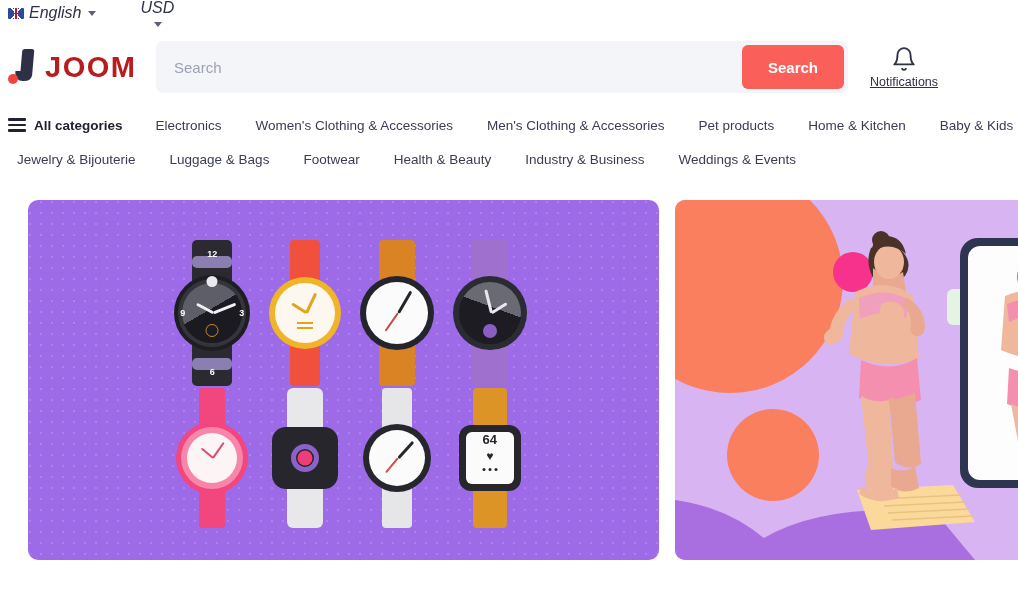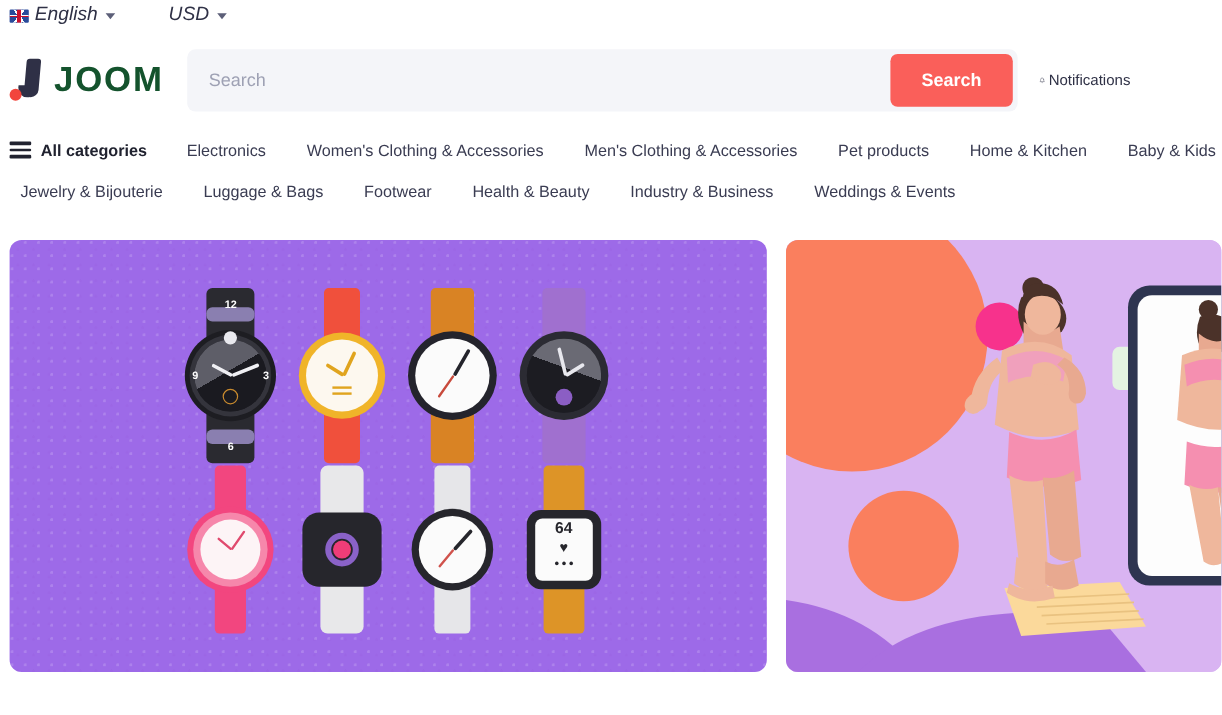--- a/index.html
+++ b/index.html
@@ -22,21 +22,21 @@
     color: #2f3146;
     font-style: italic;
   }
   .topbar-item {
     display: flex;
     align-items: center;
     gap: 5px;
     cursor: pointer;
     white-space: nowrap;
   }
-  .topbar-item + .topbar-item { margin-left: 44px; }
+  .topbar-item + .topbar-item { margin-left: 44px; flex-direction: column; }
   .flag-icon {
     width: 16px; height: 11px;
     border-radius: 1px;
     position: relative;
     overflow: hidden;
     background: #2a4b9b;
     display: inline-block;
     flex: none;
   }
   .flag-icon::before {
@@ -106,21 +106,21 @@
     position: absolute;
     left: 0; bottom: 1px;
     width: 10px; height: 10px;
     border-radius: 50%;
     background: #f2453d;
   }
   .logo-text {
     font-size: 29px;
     font-weight: bold;
     letter-spacing: 1.5px;
-    color: #14532d;
+    color: #b91c1c;
     line-height: 1;
   }
   .search-wrap {
     flex: 1;
     height: 52px;
     background: #f4f5f9;
     border-radius: 7px;
     display: flex;
     align-items: center;
     margin-right: 18px;
@@ -150,27 +150,28 @@
     font-size: 15px;
     font-weight: bold;
     font-family: "Liberation Sans", sans-serif;
     cursor: pointer;
     white-space: nowrap;
   }
   .header-action {
     width: 76px;
     flex: none;
     display: flex;
-    flex-direction: row;
+    flex-direction: column;
     align-items: center;
     gap: 3px;
     cursor: pointer;
     color: #2f3146;
     font-size: 12.5px;
     overflow: hidden;
+    text-decoration: underline;
   }
   .bell-icon { width: 26px; height: 26px; display: block; }
   .header-action .label { white-space: nowrap; }
 
   
   .nav {
     padding: 0 0 0 0;
     font-size: 13.5px;
     color: #2f3146;
   }
@@ -207,21 +208,21 @@
     gap: 16px;
     height: 360px;
   }
   .banner {
     border-radius: 10px;
     overflow: hidden;
     position: relative;
     cursor: pointer;
     flex: none;
   }
-  .banner-watches { width: 631px; background: #9d6ae8; }
+  .banner-watches { width: 631px; background: #9d6ae8; margin-left: 20px; }
   .banner-watches::before {
     content: "";
     position: absolute; inset: 0;
     background-image:
       radial-gradient(circle at 2px 2px, rgba(255,255,255,.16) 1.1px, transparent 1.2px),
       radial-gradient(circle at 7px 8px, rgba(150,90,220,.22) 1.1px, transparent 1.2px);
     background-size: 11px 11px, 13px 13px;
   }
   .banner-fitness { width: 363px; background: #d9b4f2; }
 

